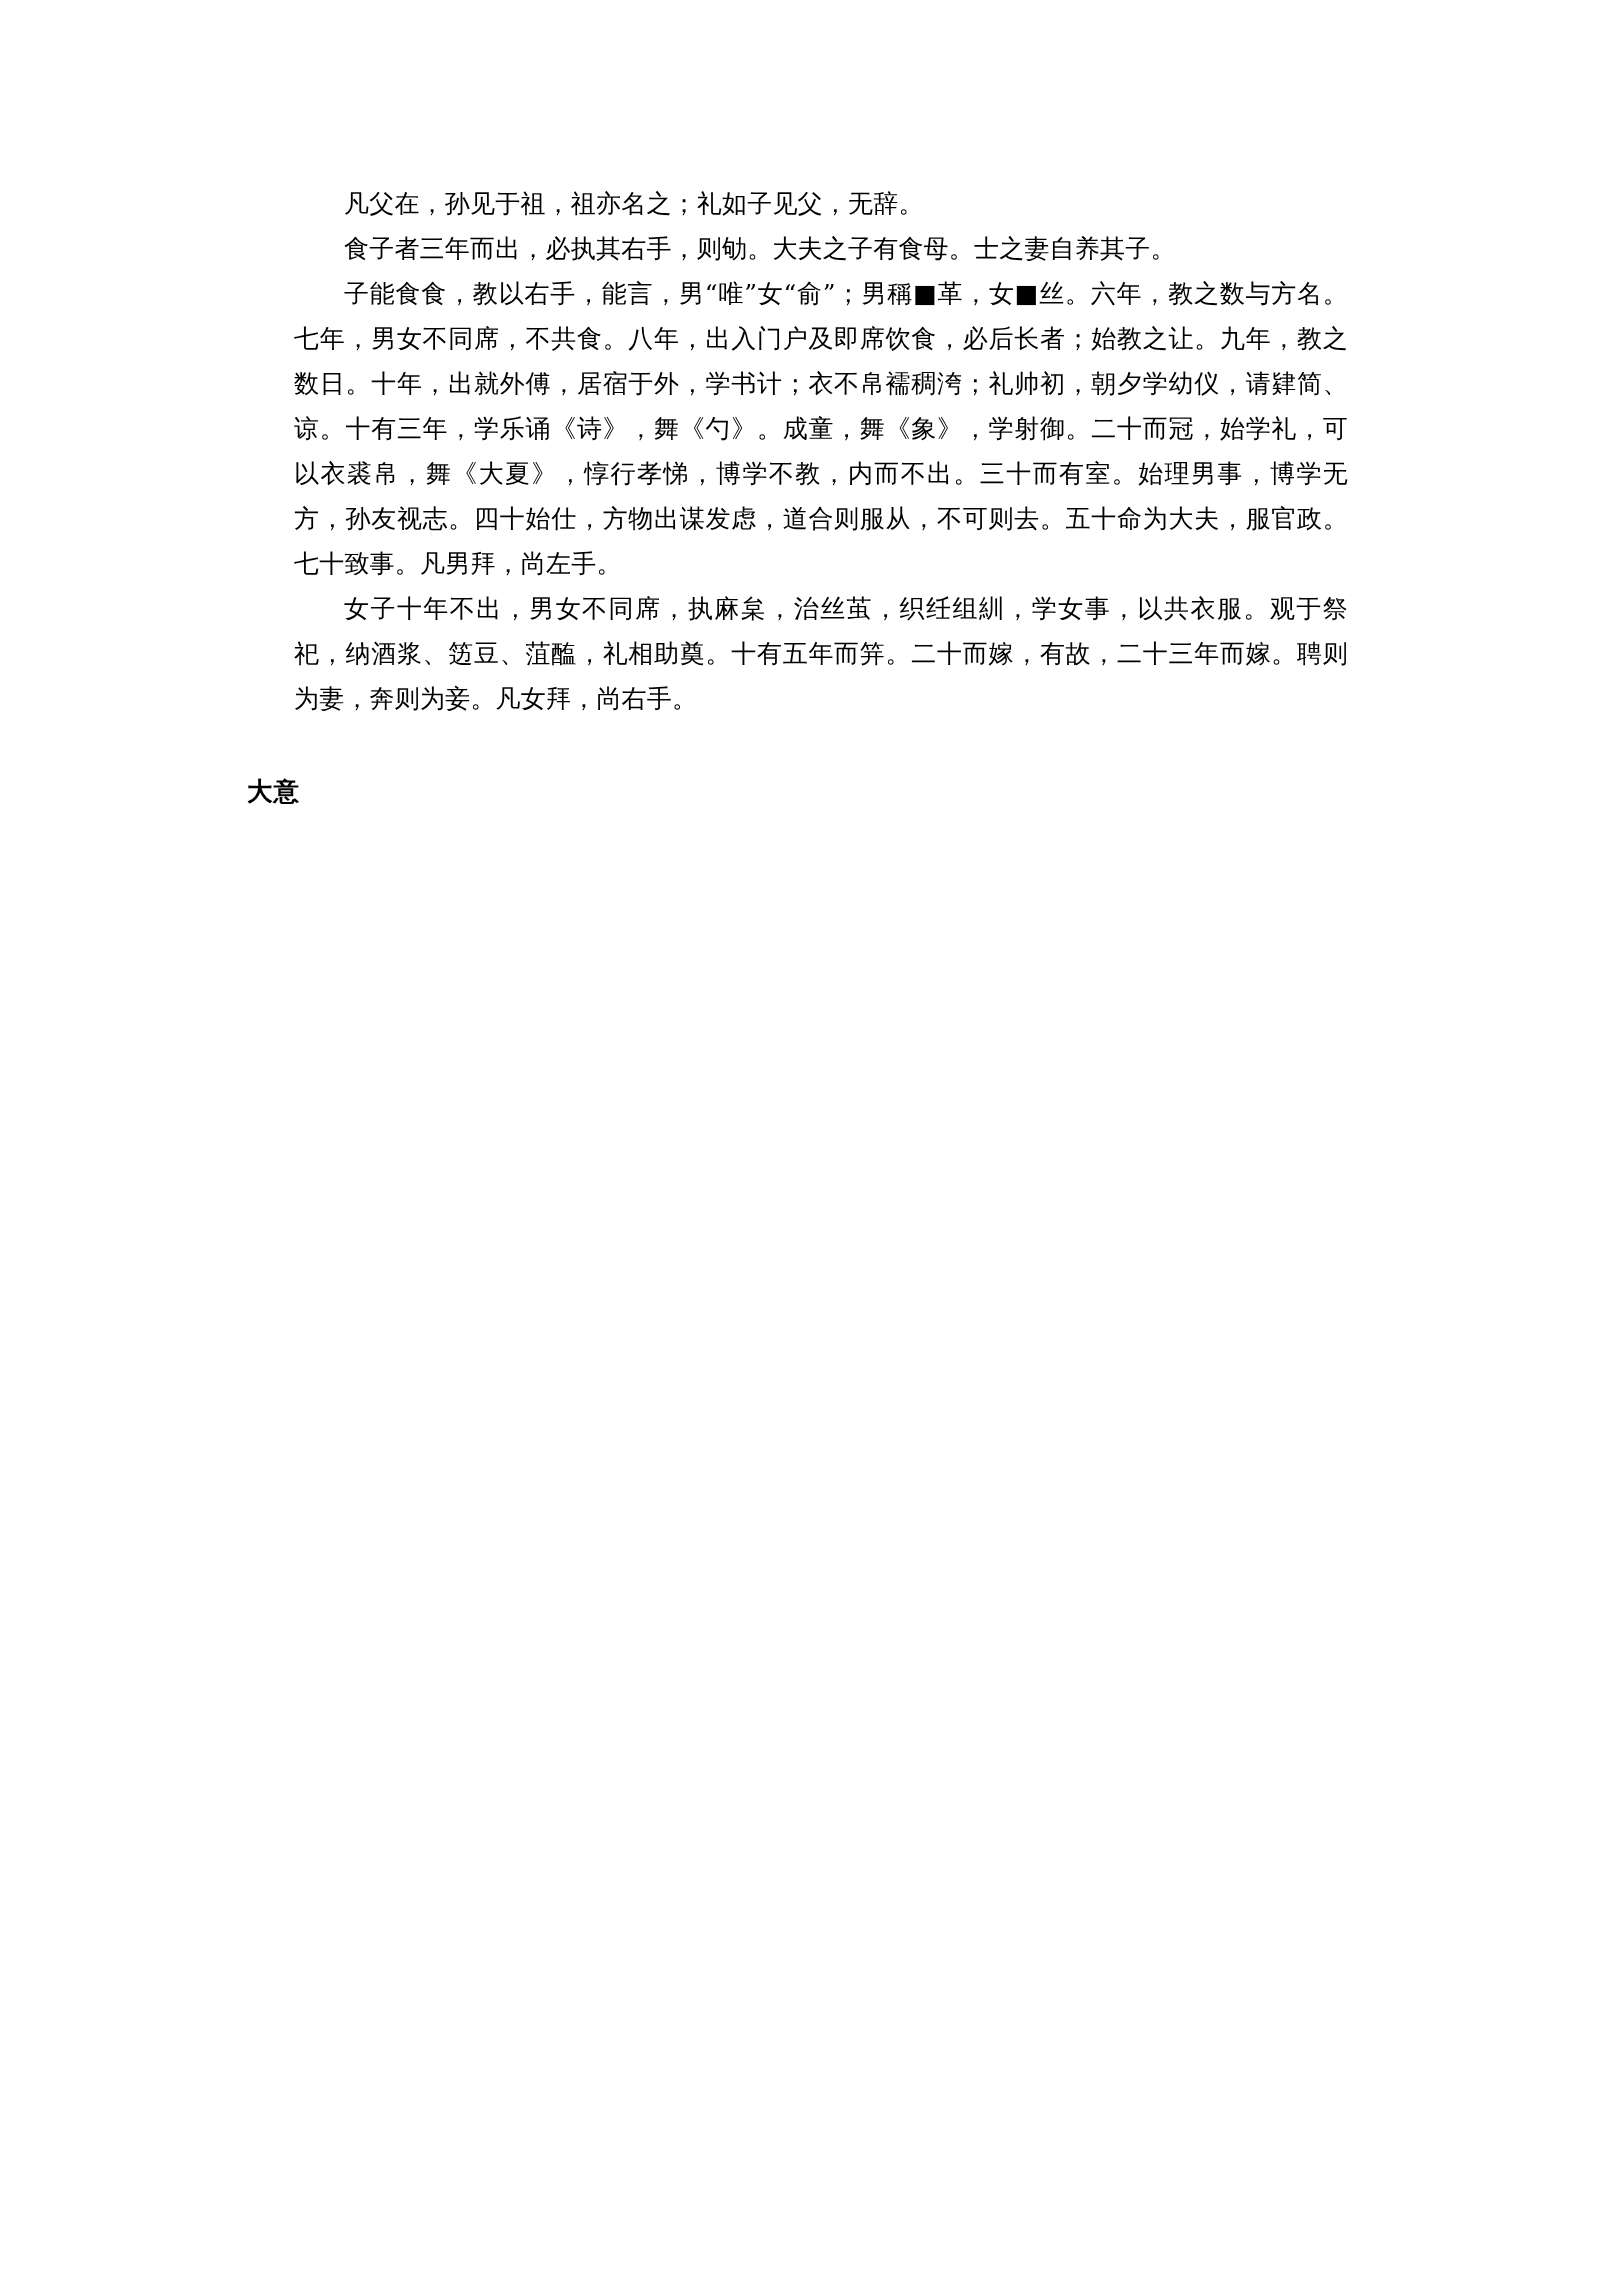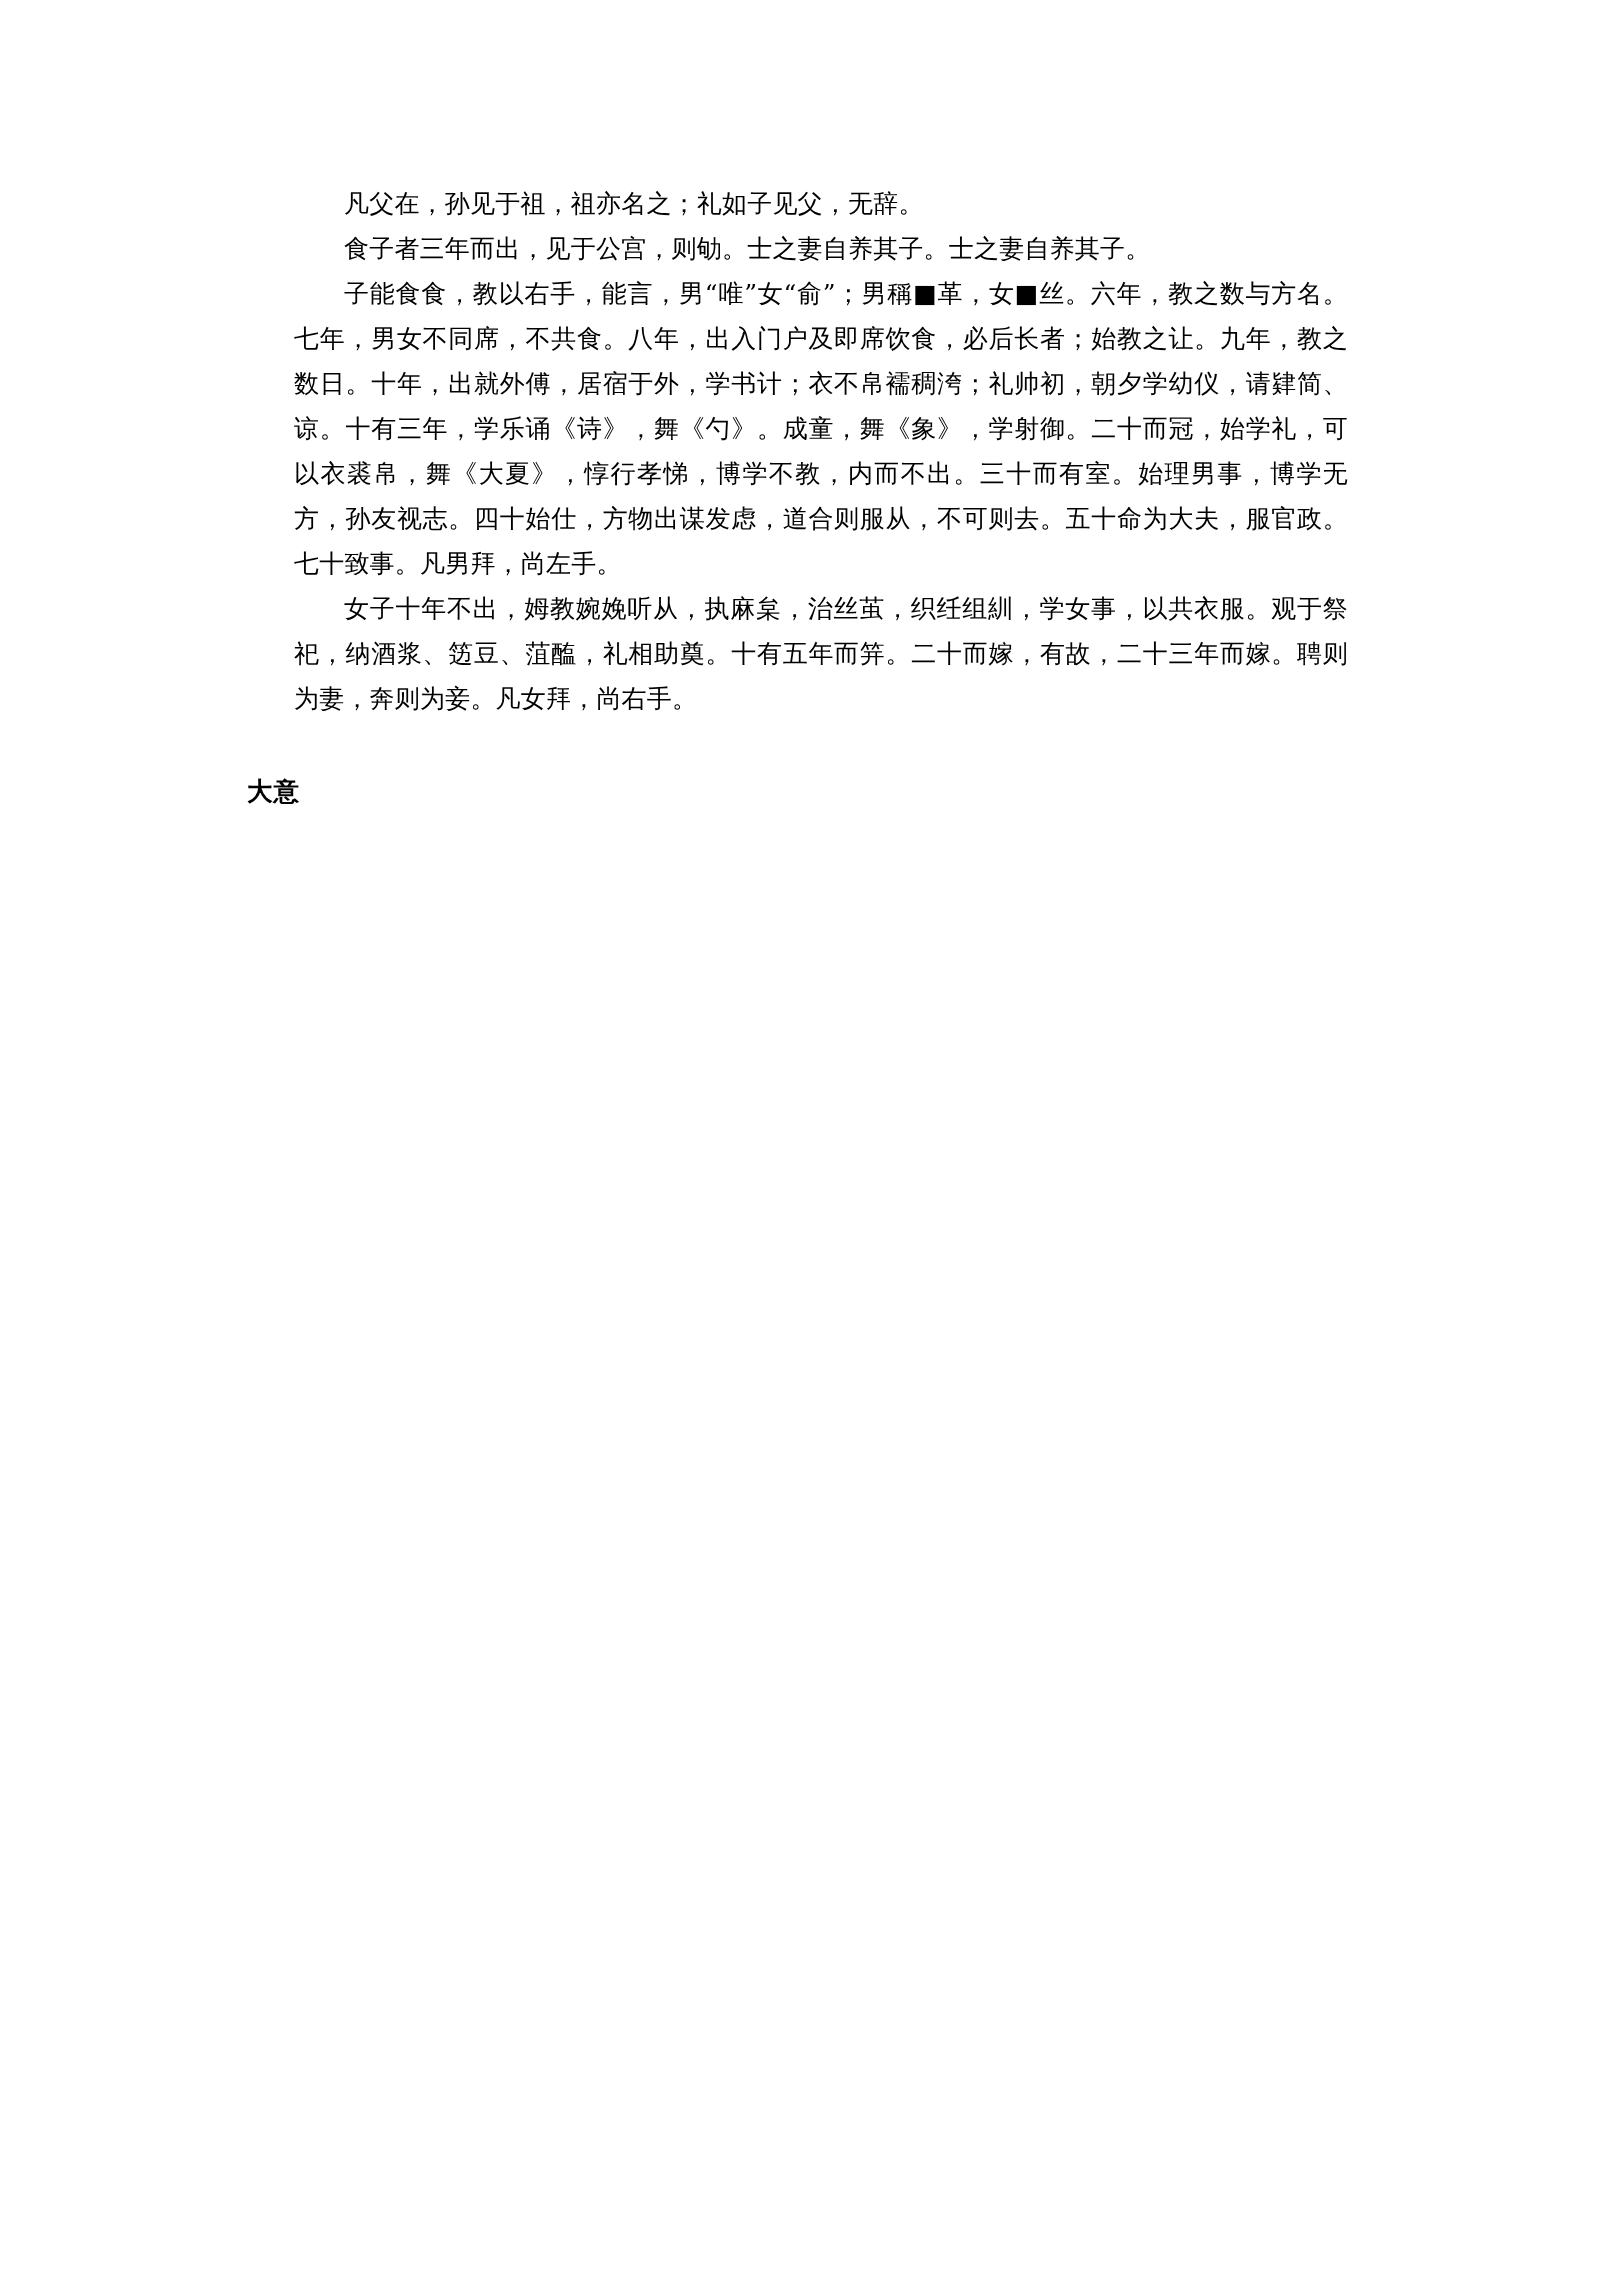--- a/index.html
+++ b/index.html
@@ -49,22 +49,22 @@
     font-family: "DejaVu Sans", "Liberation Sans", sans-serif;
   }
 </style>
 </head>
 <body>
 
 <div class="page">
   <div class="content">
 
     <p class="para">凡父在，孙见于祖，祖亦名之；礼如子见父，无辞。</p>
-    <p class="para">食子者三年而出，见于公宫，则劬。士之妻自养其子。士之妻自养其子。</p>
+    <p class="para">食子者三年而出，必执其右手，则劬。大夫之子有食母。士之妻自养其子。</p>
     <p class="para">子能食食，教以右手，能言，男“唯”女“俞”；男稱■革，女■丝。六年，教之数与方名。七年，男女不同席，不共食。八年，出入门户及即席饮食，必后长者；始教之让。九年，教之数日。十年，出就外傅，居宿于外，学书计；衣不帛襦稠洿；礼帅初，朝夕学幼仪，请肄简、谅。十有三年，学乐诵《诗》，舞《勺》。成童，舞《象》，学射御。二十而冠，始学礼，可以衣裘帛，舞《大夏》，惇行孝悌，博学不教，内而不出。三十而有室。始理男事，博学无方，孙友视志。四十始仕，方物出谋发虑，道合则服从，不可则去。五十命为大夫，服官政。七十致事。凡男拜，尚左手。</p>
-    <p class="para">女子十年不出，姆教婉娩听从，执麻枲，治丝茧，织纴组紃，学女事，以共衣服。观于祭祀，纳酒浆、笾豆、菹醢，礼相助奠。十有五年而笄。二十而嫁，有故，二十三年而嫁。聘则为妻，奔则为妾。凡女拜，尚右手。</p>
+    <p class="para">女子十年不出，男女不同席，执麻枲，治丝茧，织纴组紃，学女事，以共衣服。观于祭祀，纳酒浆、笾豆、菹醢，礼相助奠。十有五年而笄。二十而嫁，有故，二十三年而嫁。聘则为妻，奔则为妾。凡女拜，尚右手。</p>
 
     <h2 class="section-heading">大意</h2>
 
 
   </div>
 </div>
 
 
 </body></html>

